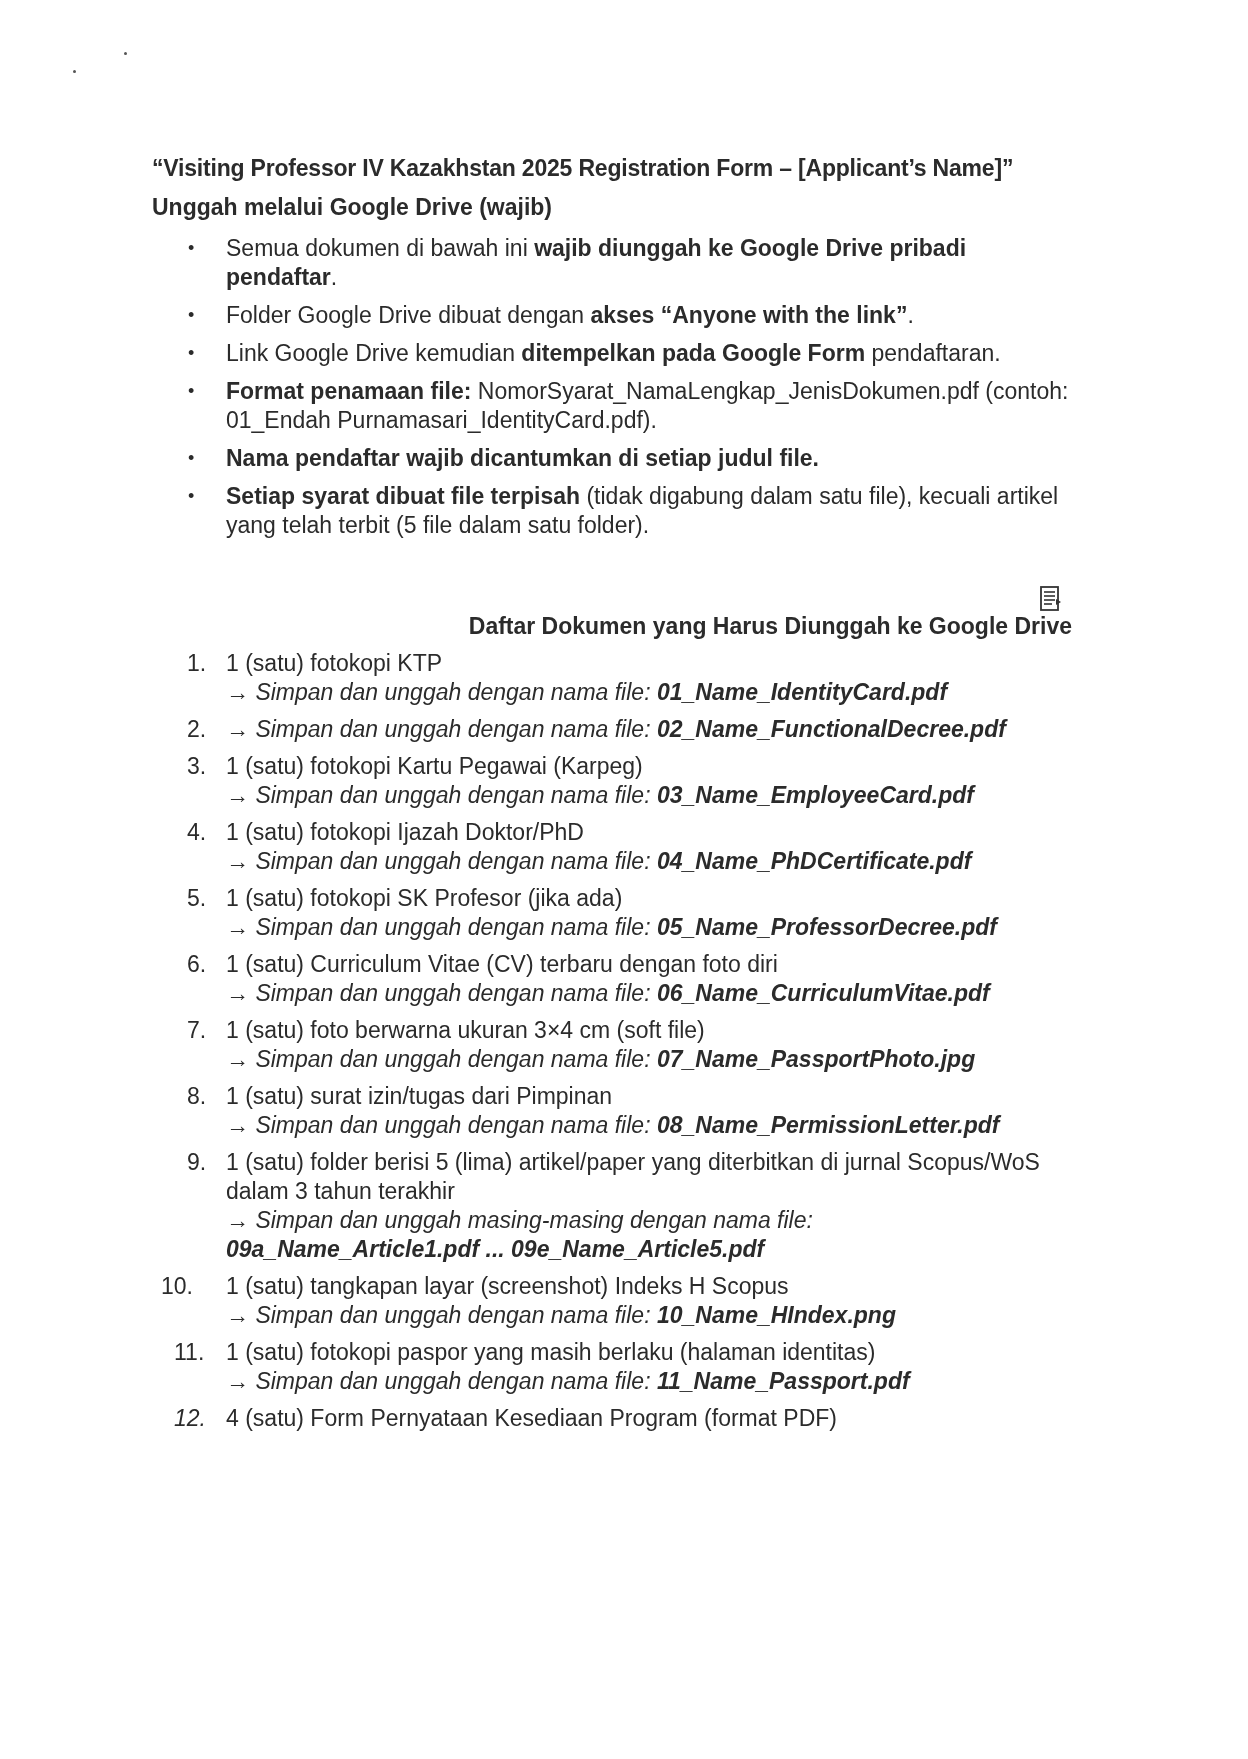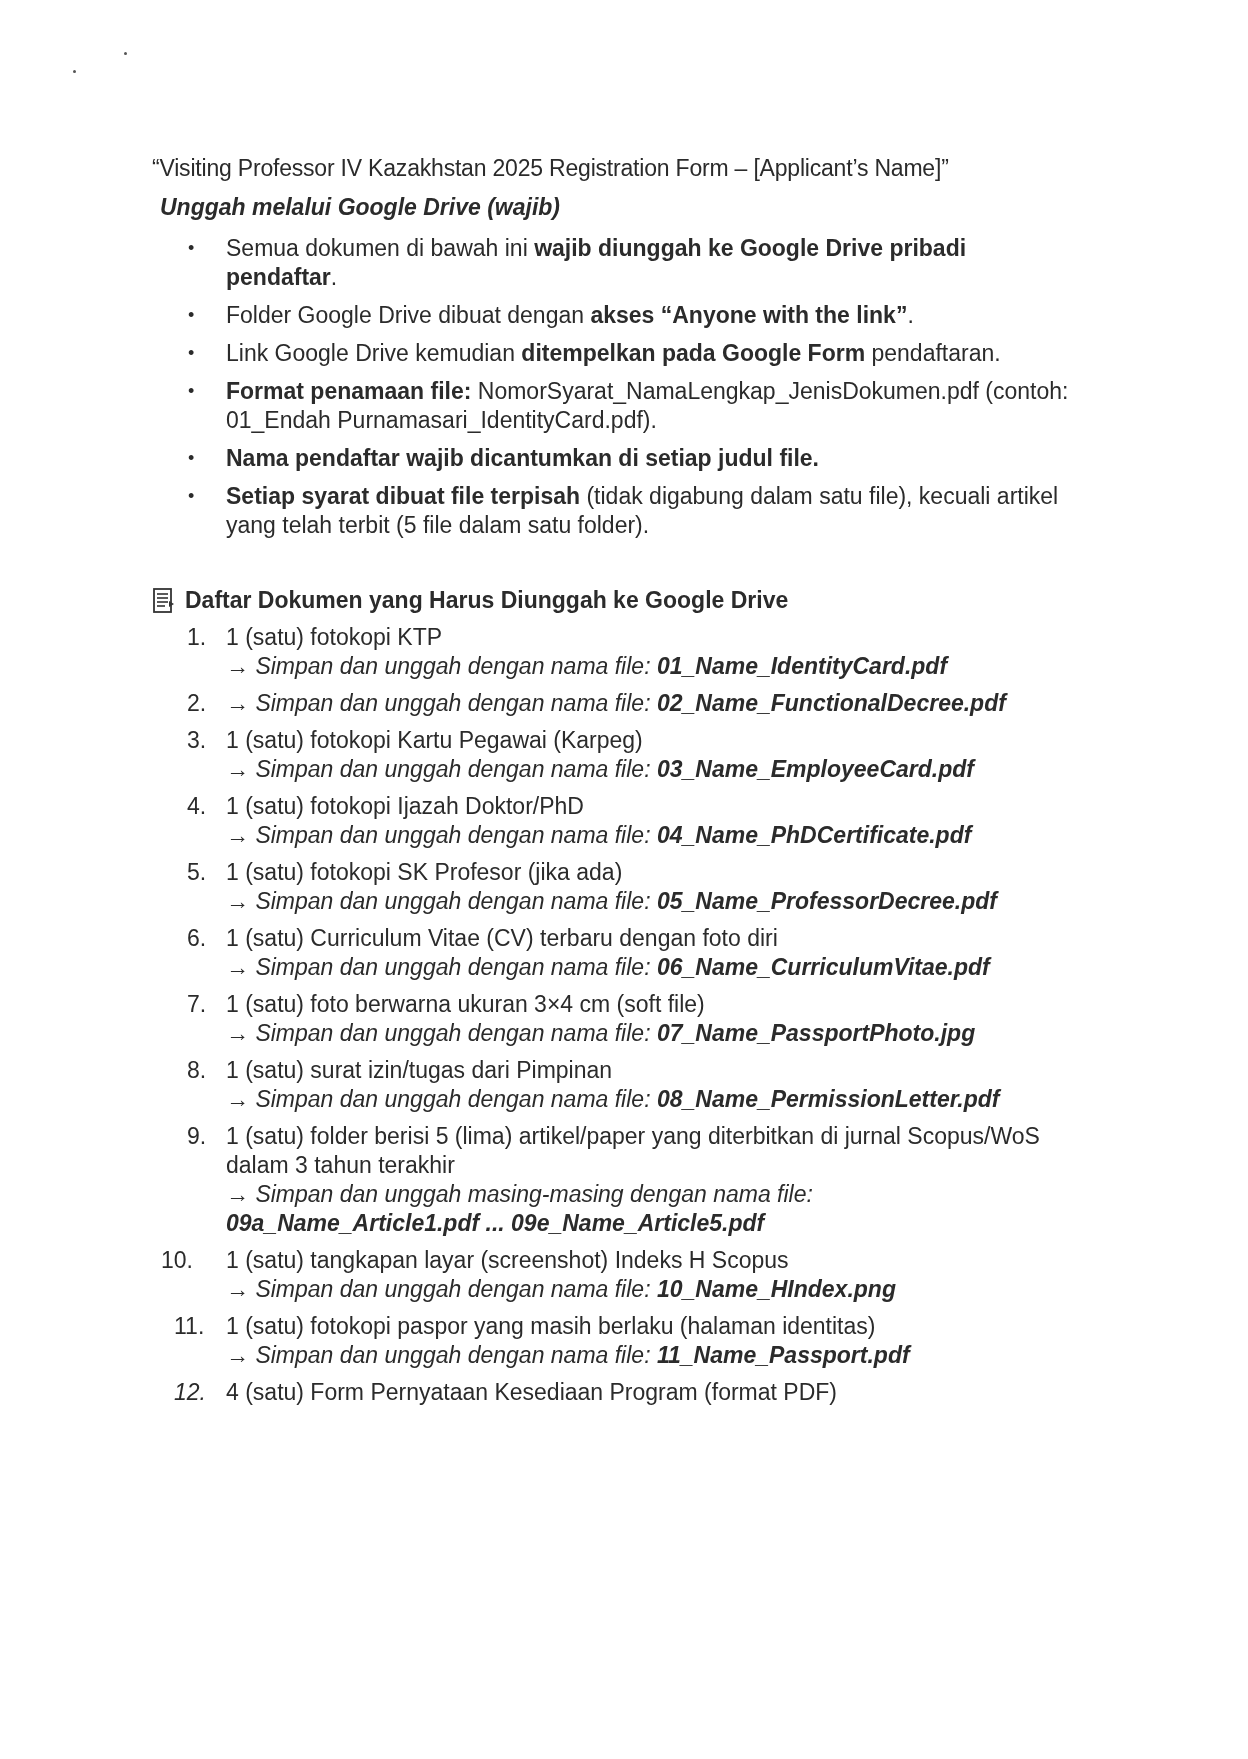--- a/index.html
+++ b/index.html
@@ -26,31 +26,30 @@
       border-radius: 50%;
     }
     .content {
       position: absolute;
       left: 152px;
       top: 154px;
       width: 920px;
     }
     .title {
       font-size: 23px;
-      font-weight: normal;
+      font-weight: bold;
       line-height: 29px;
       margin: 0;
       letter-spacing: -0.2px;
     }
     .subheading {
       font-size: 23px;
       font-weight: bold;
       line-height: 29px;
-      margin: 10px 0 12px 8px;
-      font-style: italic;
+      margin: 10px 0 12px 0;
     }
     ul.rules {
       list-style: none;
       margin: 0;
       padding: 0;
     }
     ul.rules li {
       position: relative;
       padding-left: 74px;
       font-size: 23px;
@@ -60,24 +59,25 @@
     ul.rules li .bullet {
       position: absolute;
       left: 36px;
       top: 0;
       font-size: 18px;
     }
     b { font-weight: bold; }
     .section-head {
       margin-top: 46px;
       display: flex;
-      align-items: center;
+      align-items: flex-end;
       font-size: 23px;
       font-weight: bold;
       line-height: 29px;
+      flex-direction: column;
     }
     .doc-icon {
       width: 22px;
       height: 26px;
       margin-right: 10px;
       margin-left: 1px;
       flex: 0 0 auto;
     }
     ol.docs {
       list-style: none;

